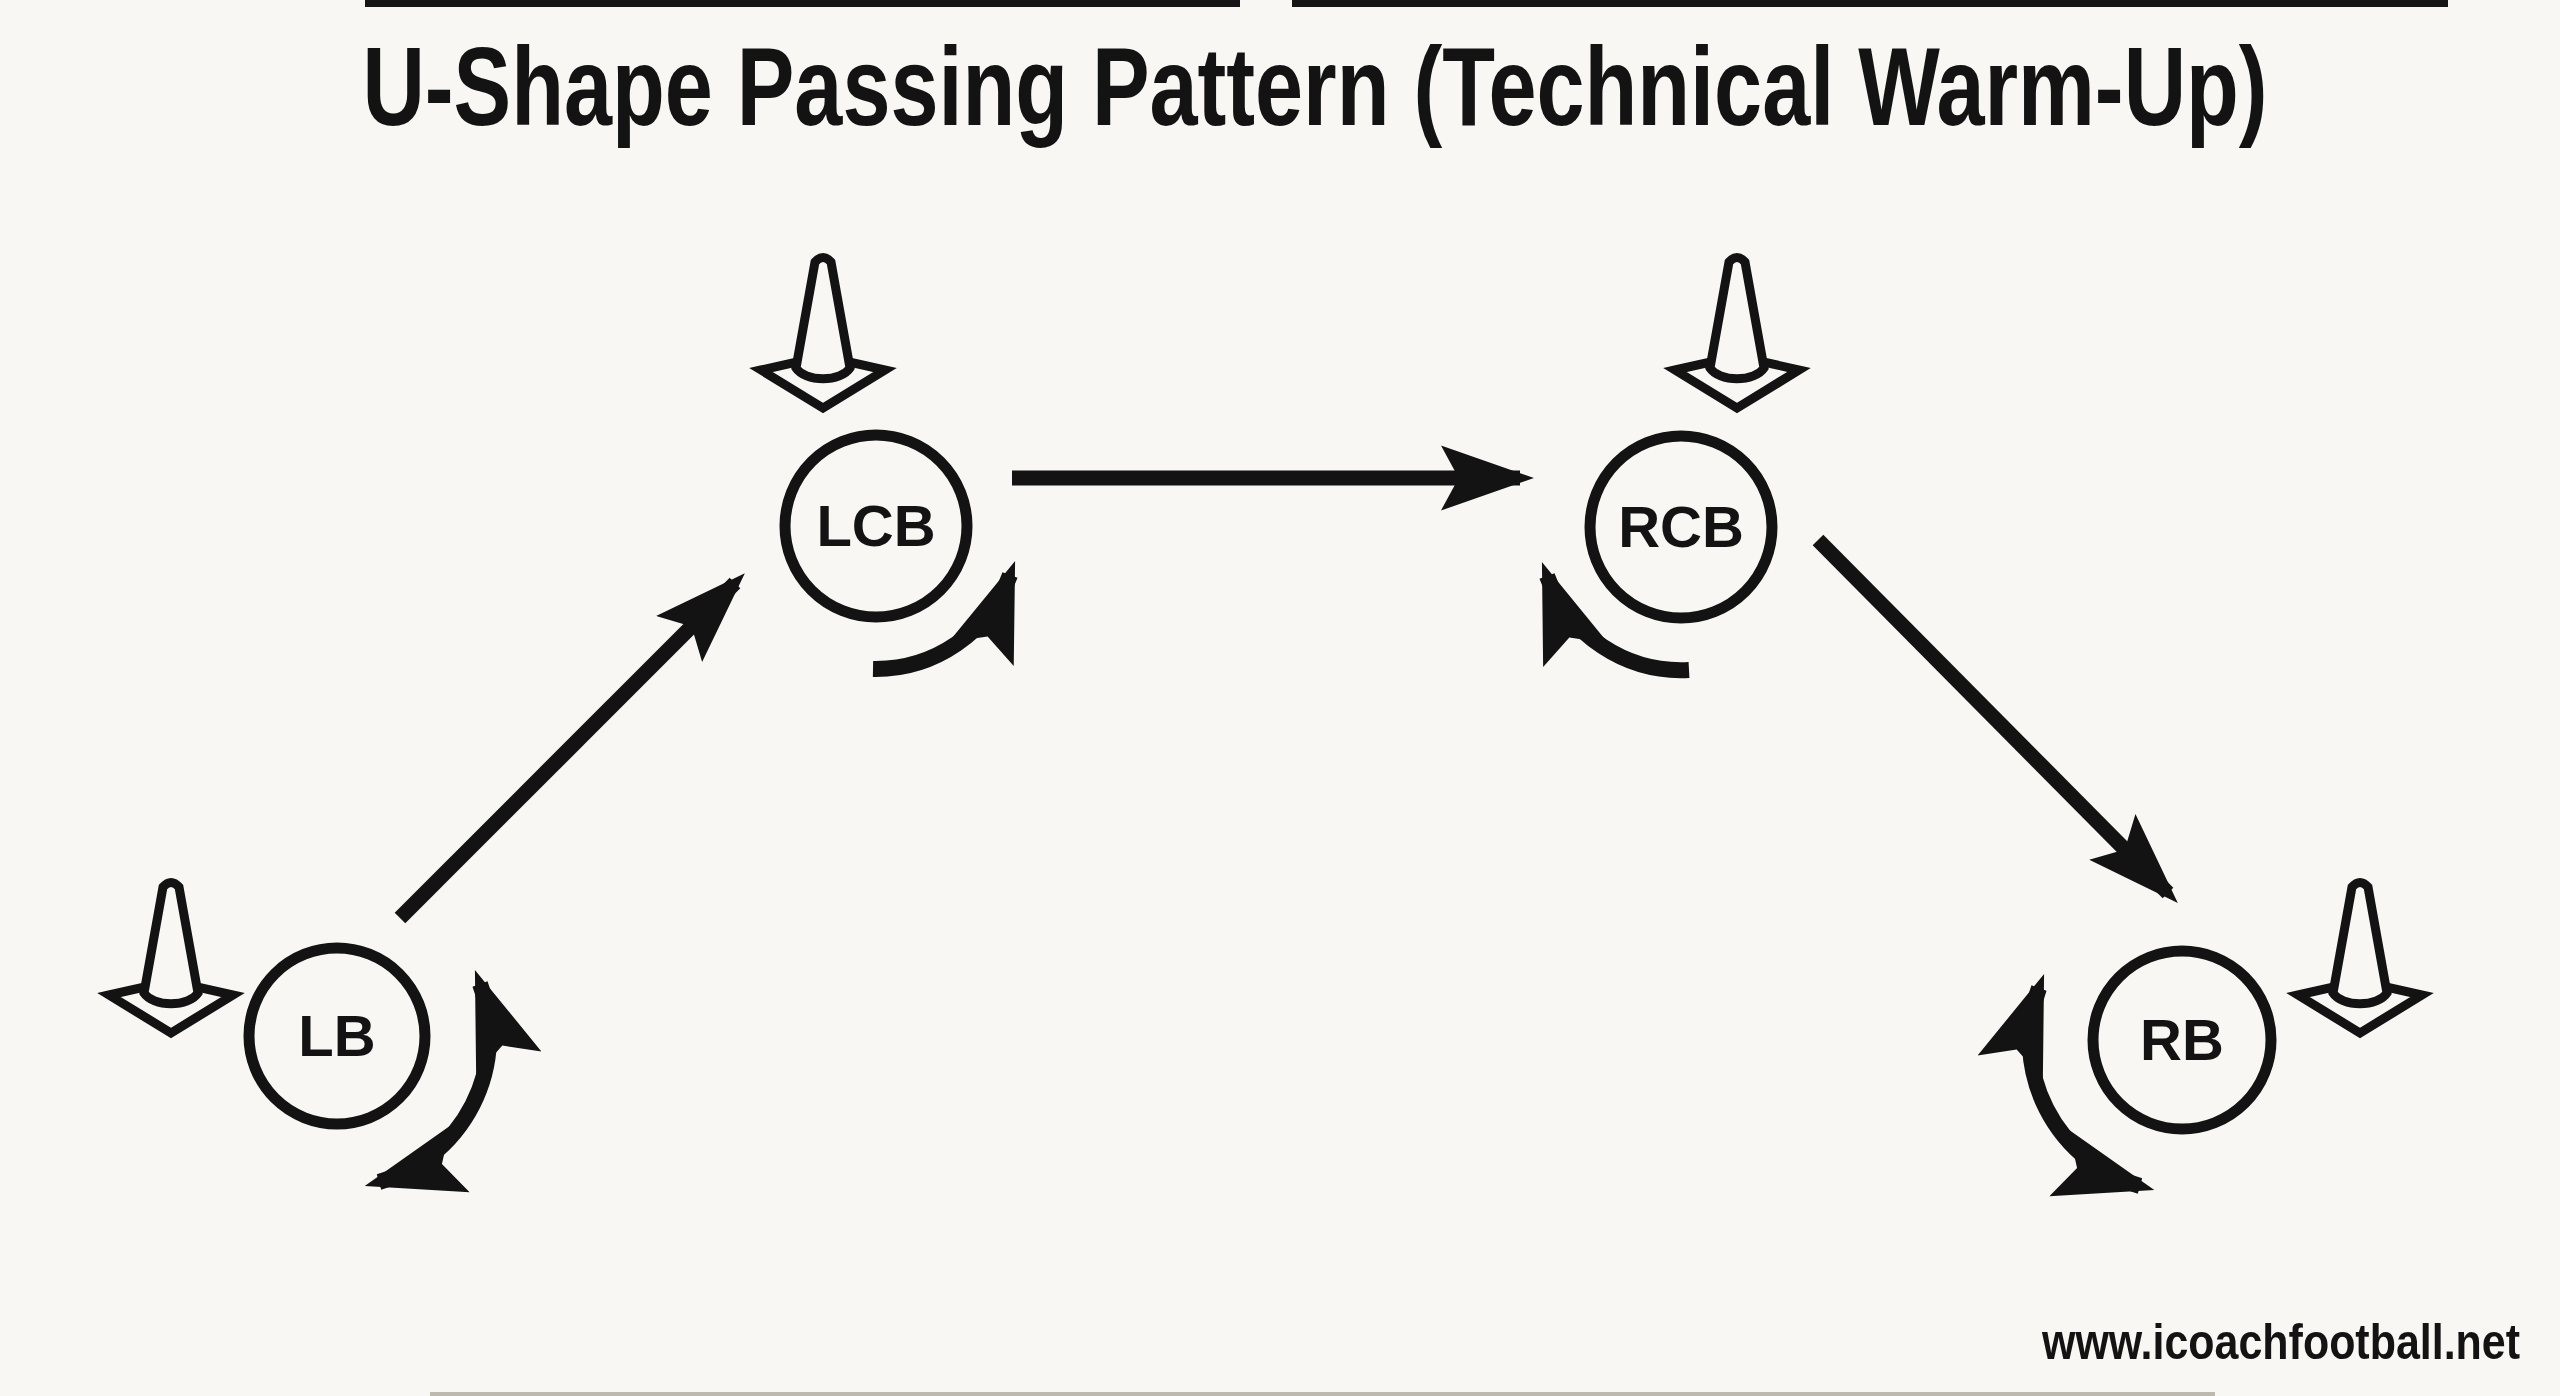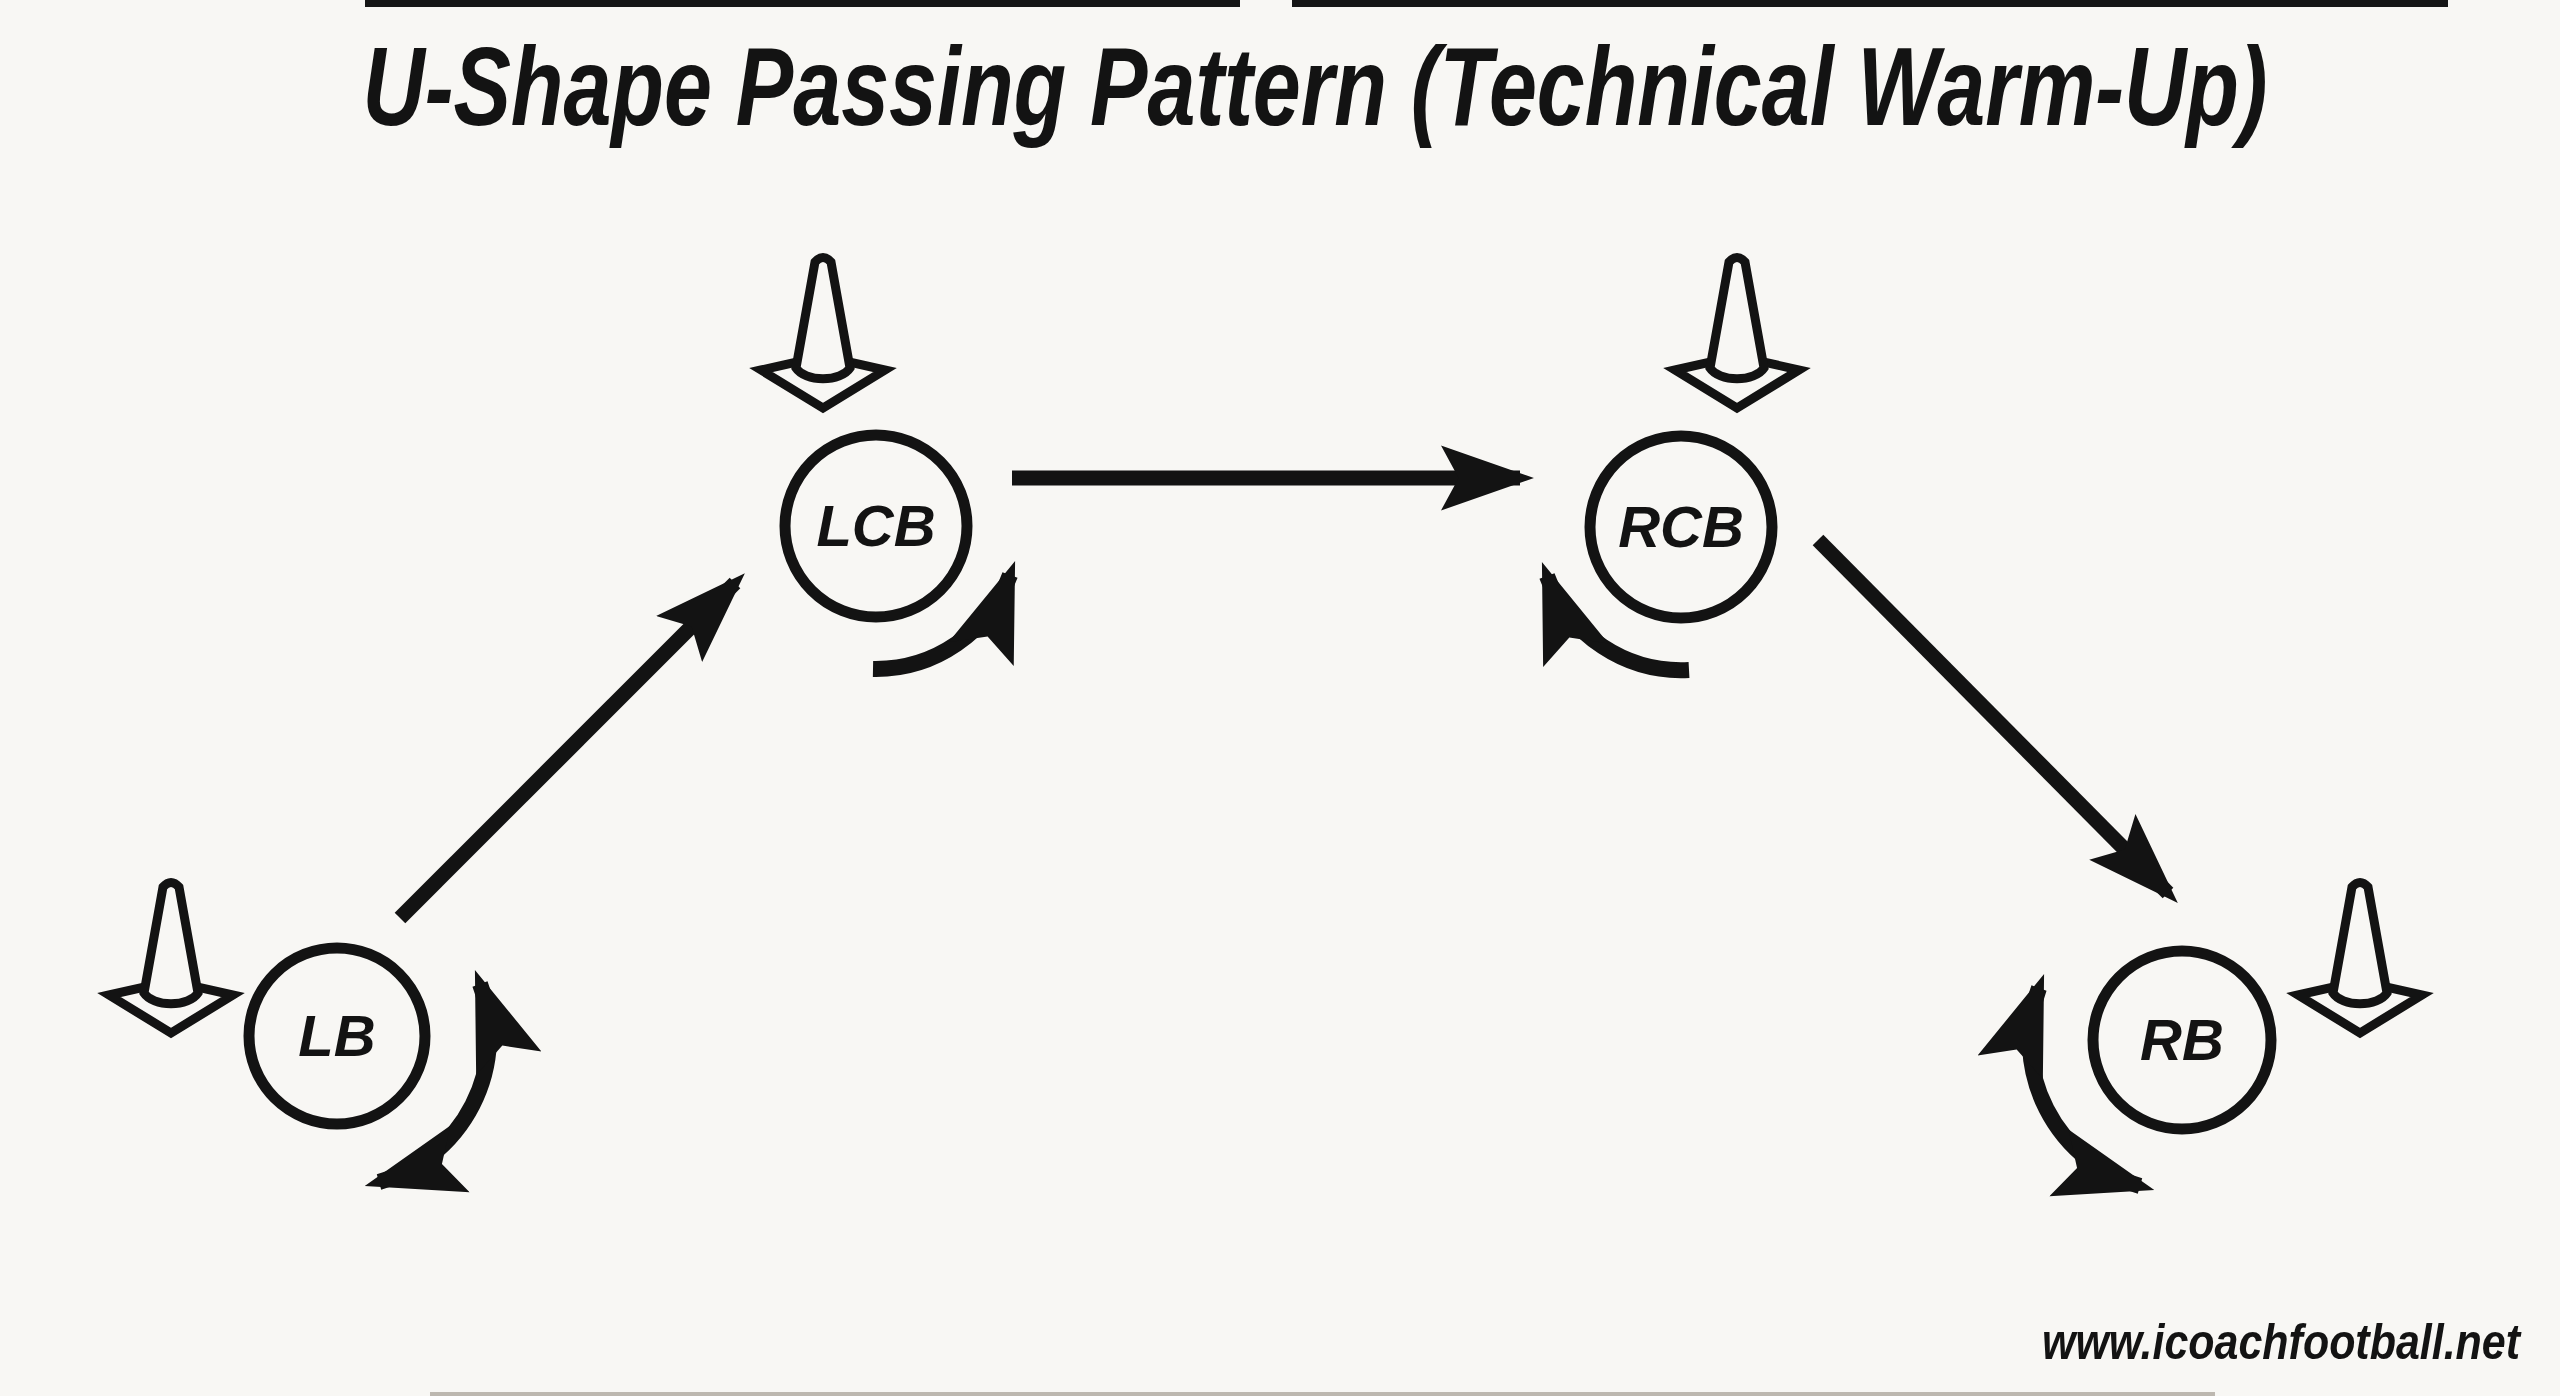--- a/index.html
+++ b/index.html
@@ -7,21 +7,20 @@
     padding: 0;
     background: #e9e9e9;
     font-family: "Liberation Sans", "DejaVu Sans", sans-serif;
   }
   .stage {
     position: relative;
     width: 2560px;
     height: 1396px;
     background: #f9a8d4;
     overflow: hidden;
-    font-style: italic;
   }
   svg { display: block; }
   .ink-text {
     fill: #131313;
     font-family: "Liberation Sans", "DejaVu Sans", sans-serif;
     font-weight: bold;
   }
   .title-text      { font-size: 112px; }
   .player-label    { font-size: 58px; }
   .watermark-text  { font-size: 50px; }

